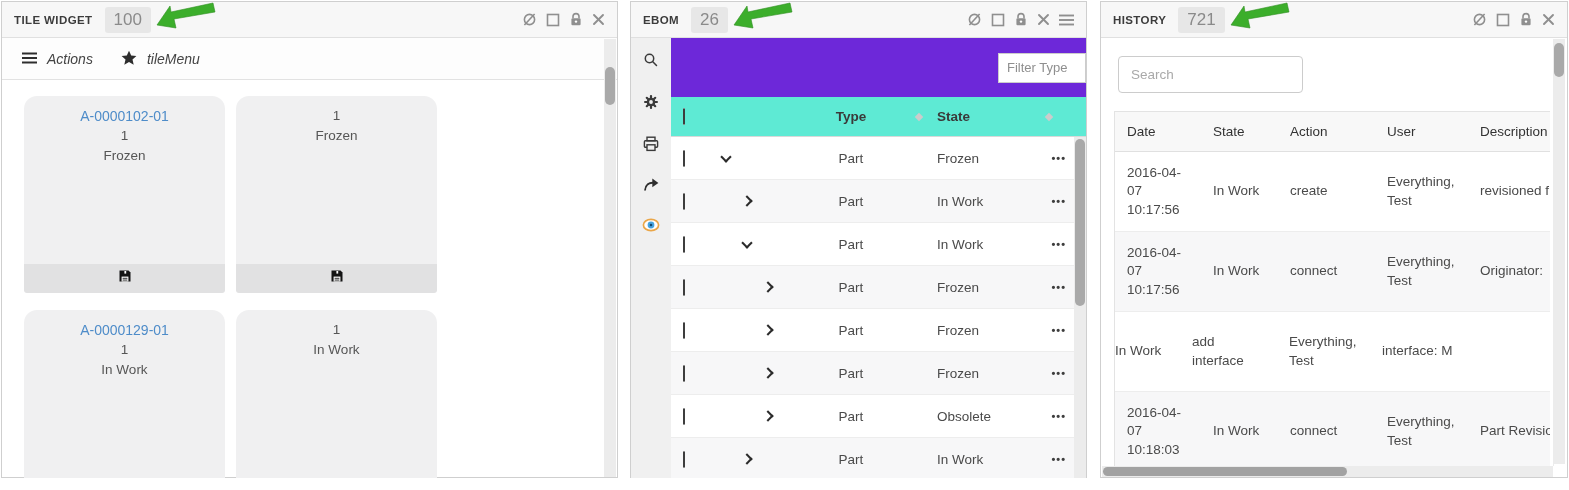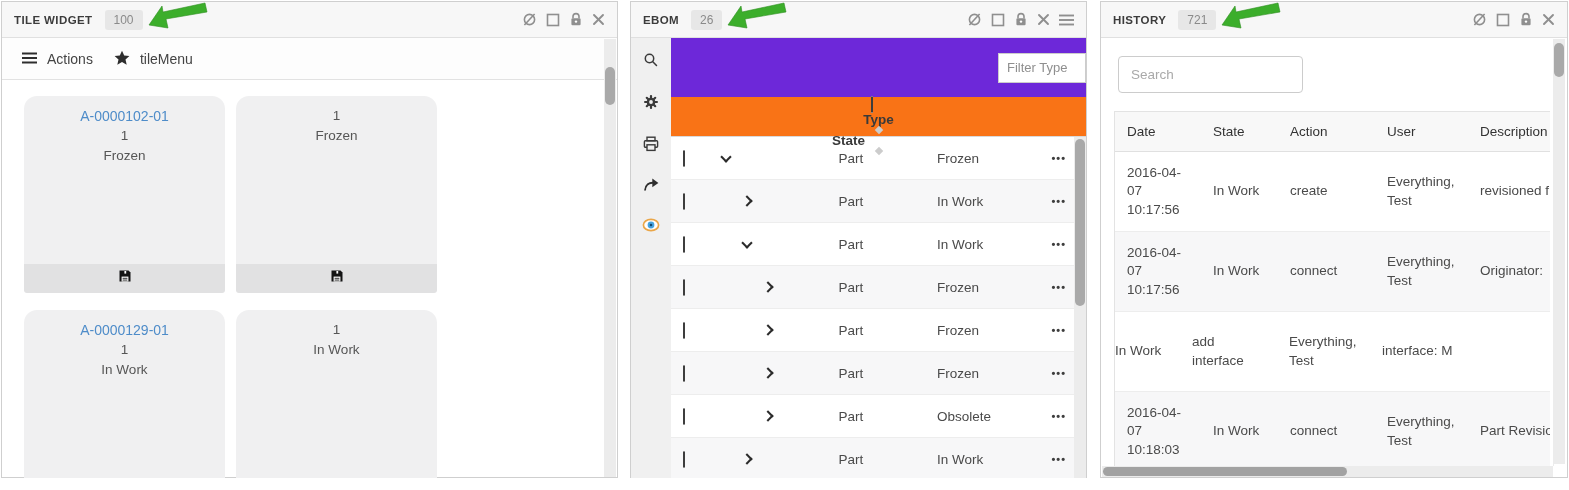--- a/index.html
+++ b/index.html
@@ -12,29 +12,29 @@
   #panel-ebom    { left:630px;  width:457px; }
   #panel-history { left:1100px; width:468px; }
 
   
   .phead { position:relative; height:36px; background:#f7f7f7;
     border-bottom:1px solid #e0e0e0; display:flex; align-items:center;
     padding:0 12px; }
   .ptitle { font-size:11.5px; font-weight:bold; color:#3c3c3c;
     letter-spacing:.4px; text-transform:uppercase; }
   .pbadge { margin-left:12px; background:#e7e7e7; color:#8a8a8a;
-    font-size:12px; padding:3px 9px; border-radius:3px; }
+    font-size:17px; padding:3px 9px; border-radius:3px; }
   .green-arrow { margin-left:4px; margin-top:-6px; }
   .pctrls { margin-left:auto; display:flex; align-items:center; gap:9px; }
   .pctrls svg { display:block; cursor:pointer; }
 
   
-  .tw-toolbar { height:42px; display:flex; align-items:center; gap:7px;
+  .tw-toolbar { height:42px; display:flex; align-items:center; gap:14px;
     padding:0 20px; border-bottom:1px solid #e2e2e2; background:#fdfdfd;
-    font-size:14px; color:#444; }
+    font-size:14px; color:#444;font-style:italic; }
   .tw-toolbar .grp { display:flex; align-items:center; gap:10px; cursor:pointer; }
   .tw-toolbar .grp + .grp { margin-left:14px; }
   .tiles { position:relative; height:398px; overflow:hidden; padding:16px 0 0 22px; }
   .tiles-row { display:flex; gap:11px; }
   .tiles-row + .tiles-row { margin-top:17px; }
   .tile { position:relative; width:201px; height:197px; background:#f0f0f1;
     border-radius:13px; text-align:center; padding-top:10px; font-size:13.5px;
     color:#565656; line-height:1.45; }
   .tile-link { color:#4e8cc9; font-size:14px; cursor:pointer; }
   .tile-footer { position:absolute; left:0; right:0; bottom:0; height:29px;
@@ -57,22 +57,22 @@
     display:flex; flex-direction:column; align-items:center; gap:22px; }
   .ebom-tools .tool { cursor:pointer; }
   .ebom-main { position:relative; flex:1; overflow:hidden; }
   .ebom-filterzone { height:59px; background:#6d28d9; display:flex;
     align-items:center; justify-content:flex-end; }
   .ebom-filterzone input { width:88px; height:30px; border:1px solid #ccc;
     background:#fff; font-size:13px; color:#555; padding:0 8px;
     font-family:"Liberation Sans", sans-serif; }
   .ebom-filterzone input::placeholder { color:#8f8f8f; }
   .erow { display:flex; align-items:center; height:43px; font-size:13.5px; }
-  .erow-head { height:40px; background:#f97316; border-bottom:1px solid #d9d9d9;
-    font-weight:bold; color:#3a3a3a;flex-direction:column; }
+  .erow-head { height:40px; background:#5eead4; border-bottom:1px solid #d9d9d9;
+    font-weight:bold; color:#3a3a3a; }
   .erows .erow { border-bottom:1px solid #ededed; cursor:pointer; }
   .erows .erow:nth-child(even) { background:#f7f7f8; }
   .cb-cell { width:40px; padding-left:12px; }
   .checkbox { width:13px; height:13px; border:1.7px solid #3d3d3d;
     border-radius:2px; background:#fff; cursor:pointer; }
   .chev-cell { width:85px; display:flex; align-items:center; }
   .chev { width:8px; height:8px; border-right:2.4px solid #2b2b2b;
     border-bottom:2.4px solid #2b2b2b; display:inline-block; cursor:pointer; }
   .chev.right { transform:rotate(-45deg); }
   .chev.down  { transform:rotate(45deg); margin-top:-3px; }

